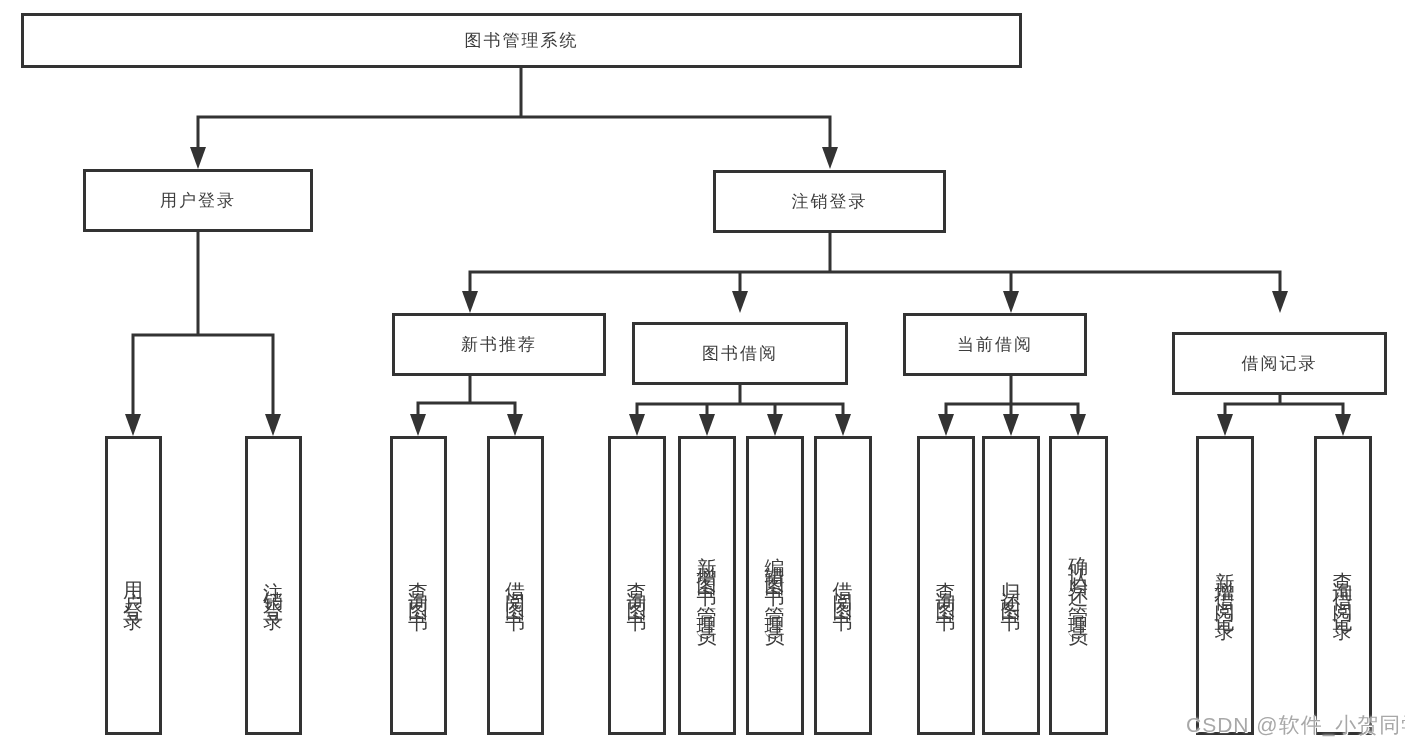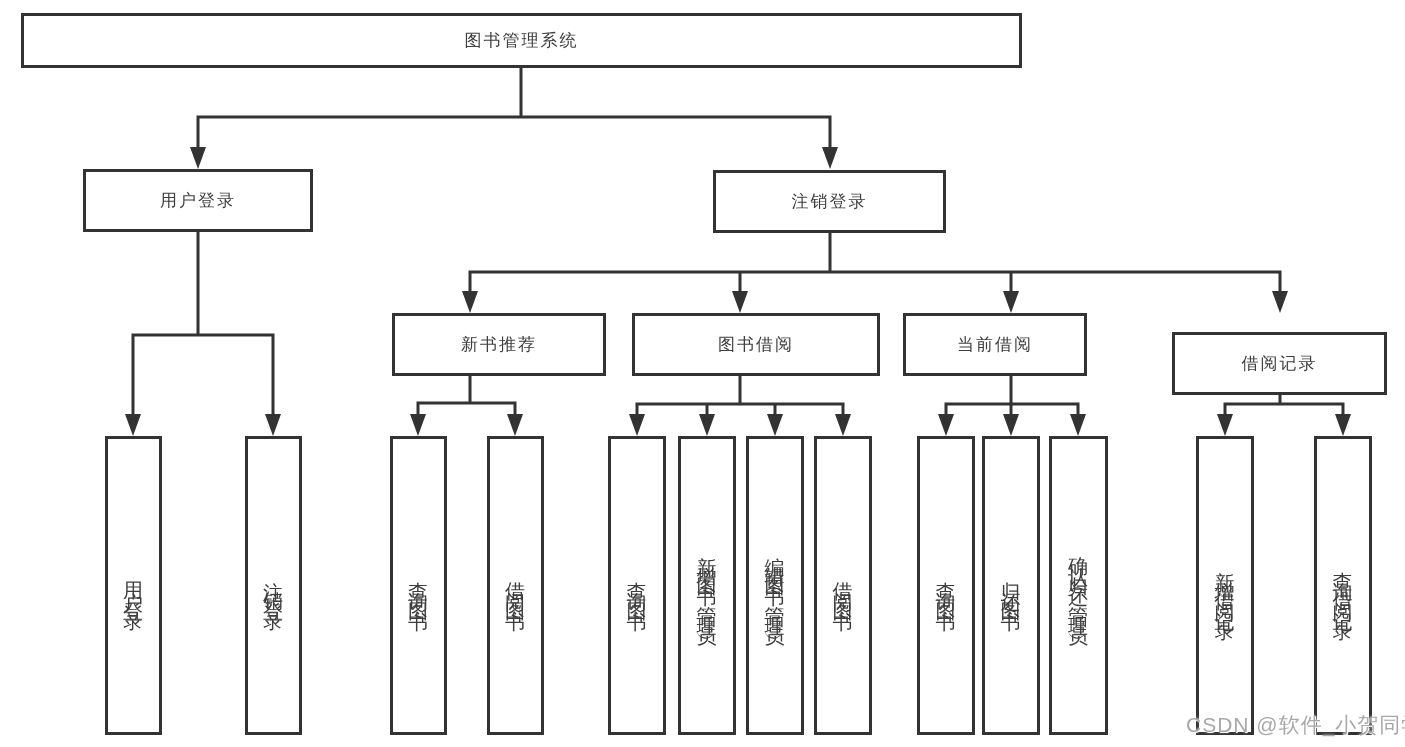--- a/index.html
+++ b/index.html
@@ -115,21 +115,21 @@
       <polygon points="1335,414 1351,414 1343,436"></polygon>
     </g>
   </svg>
 
   <div class="node" style="left:21px; top:13px; width:1001px; height:55px;">图书管理系统</div>
 
   <div class="node" style="left:83px; top:169px; width:230px; height:63px;">用户登录</div>
   <div class="node" style="left:713px; top:170px; width:233px; height:63px;">注销登录</div>
 
   <div class="node" style="left:363px; top:313px; width:214px; height:63px;margin-left:29px;">新书推荐</div>
-  <div class="node" style="left:632px; top:313px; width:248px; height:63px;">图书借阅</div>
+  <div class="node" style="left:632px; top:322px; width:216px; height:63px;">图书借阅</div>
   <div class="node" style="left:903px; top:313px; width:184px; height:63px;">当前借阅</div>
   <div class="node" style="left:1172px; top:332px; width:215px; height:63px;">借阅记录</div>
 
   <div class="node leaf" style="left:105px; top:436px; width:57px; height:299px;">用户登录</div>
   <div class="node leaf" style="left:245px; top:436px; width:57px; height:299px;">注销登录</div>
 
   <div class="node leaf" style="left:390px; top:436px; width:57px; height:299px;">查询图书</div>
   <div class="node leaf" style="left:487px; top:436px; width:57px; height:299px;">借阅图书</div>
 
   <div class="node leaf" style="left:608px; top:436px; width:58px; height:299px;">查询图书</div>

